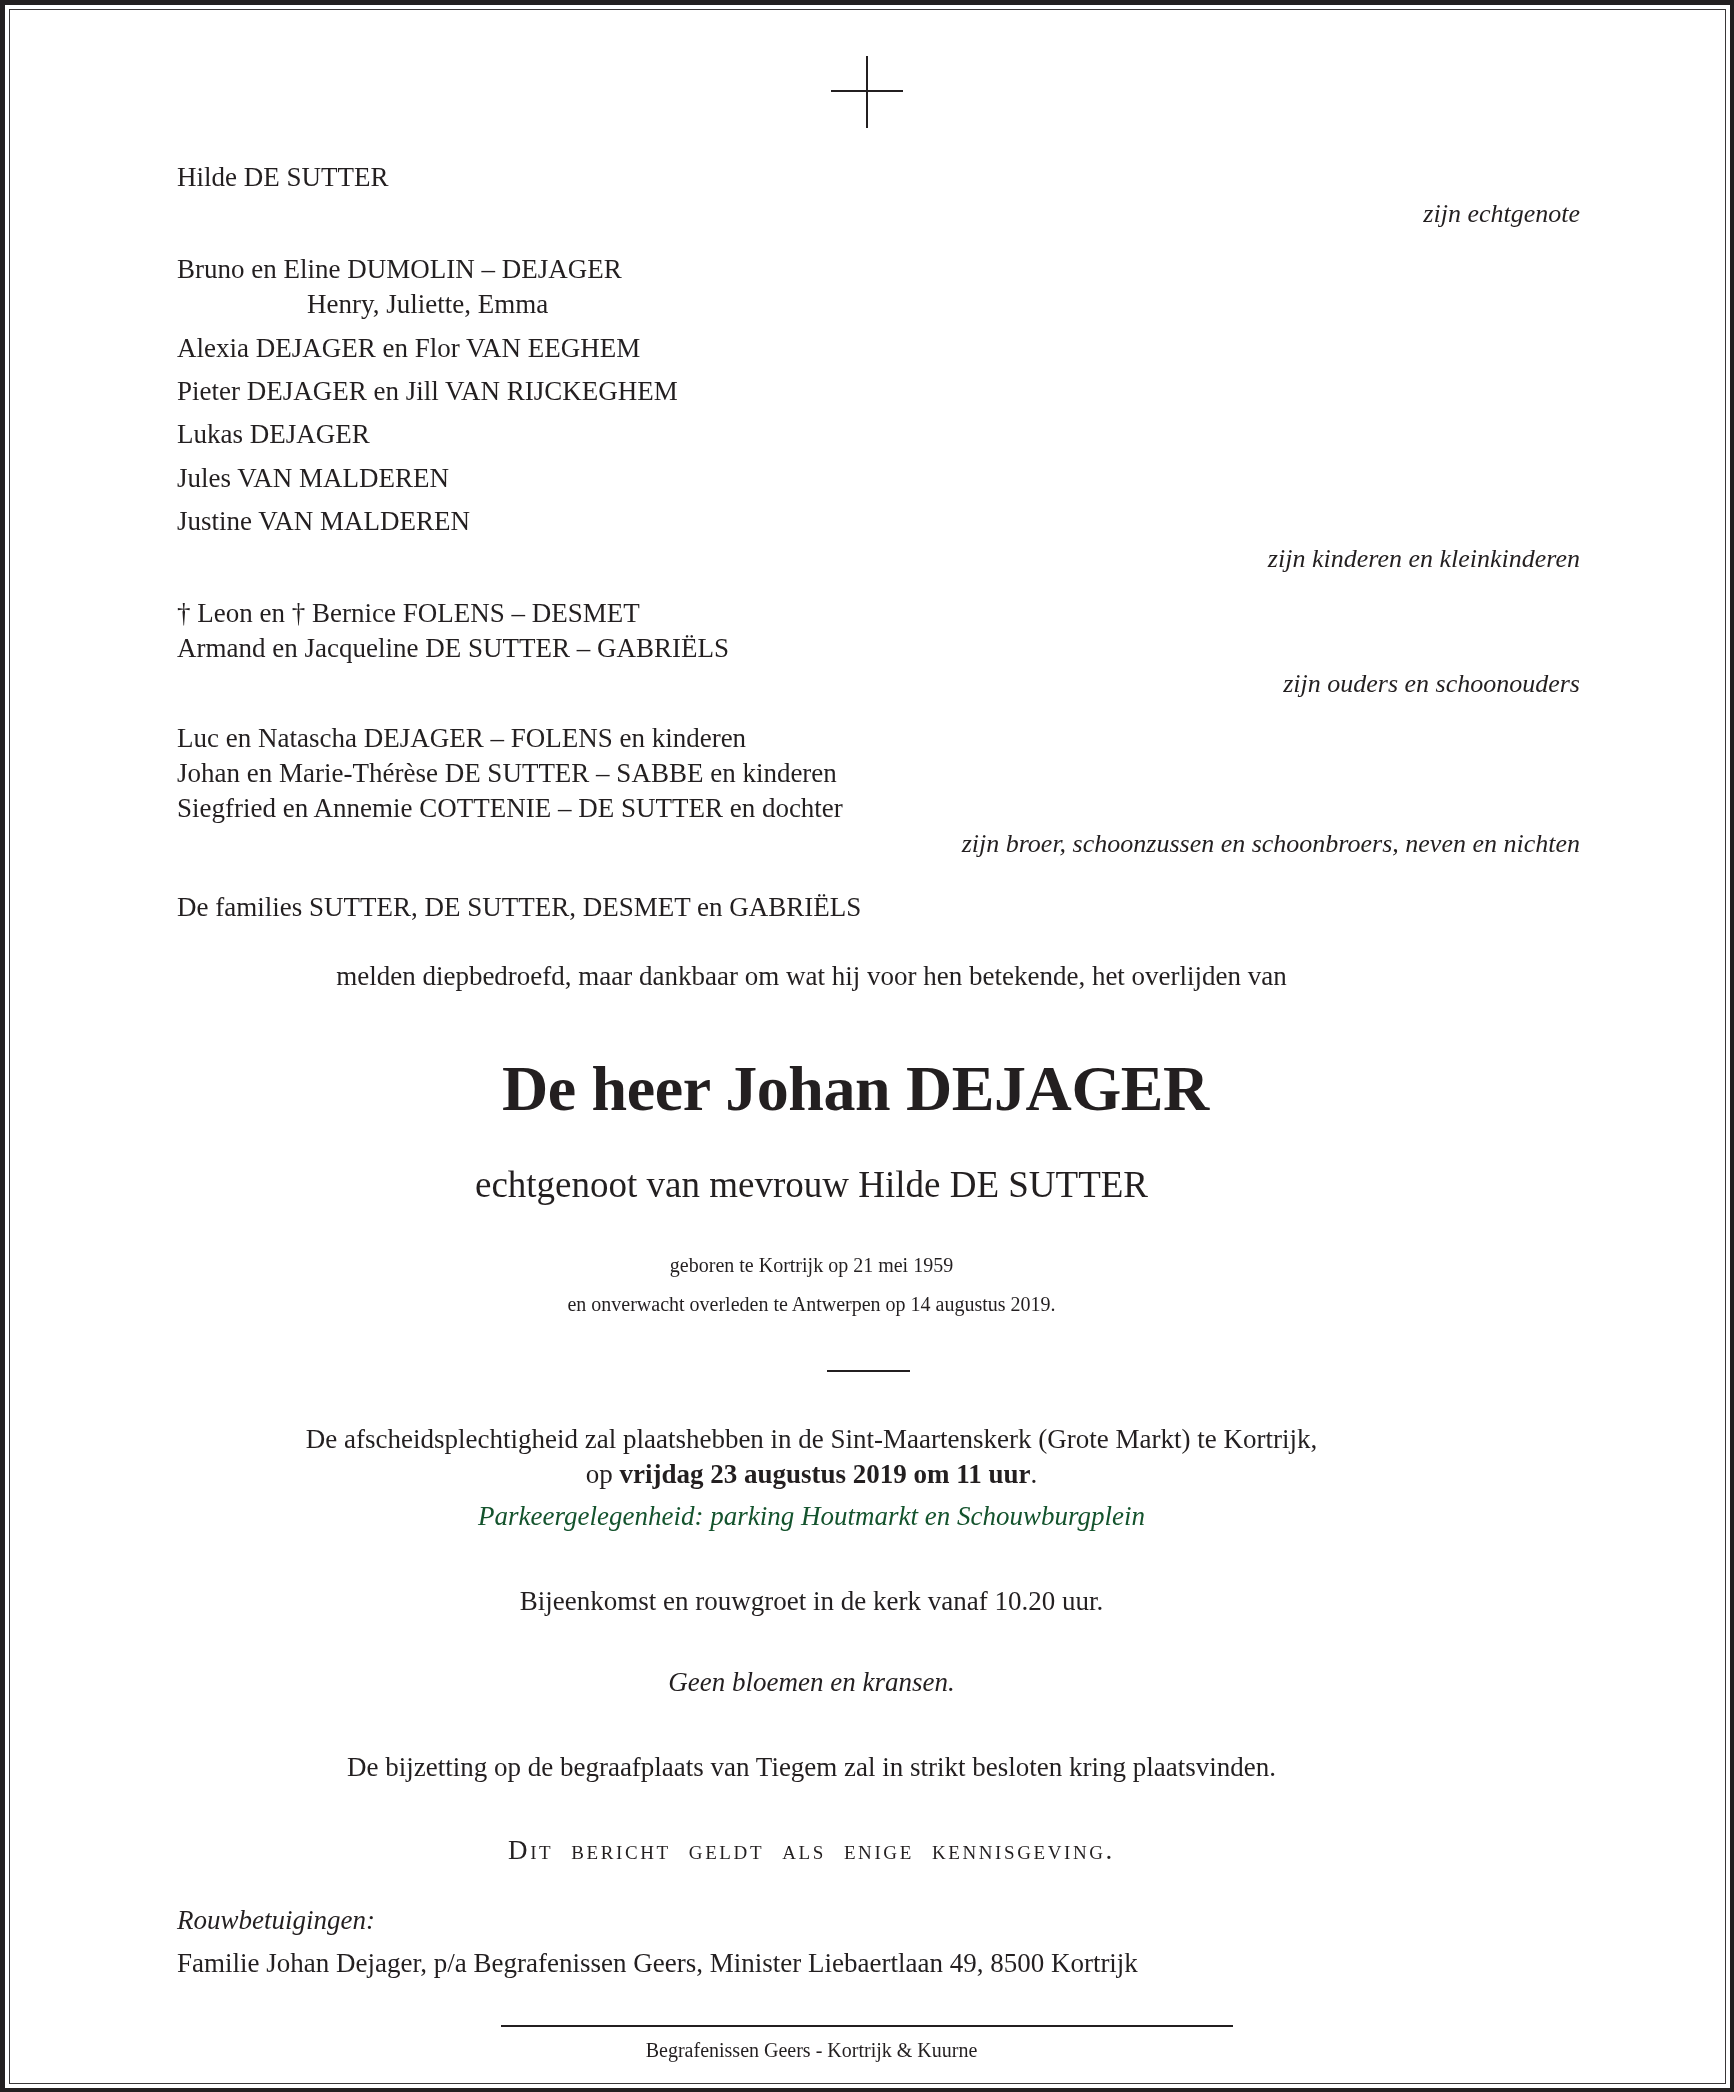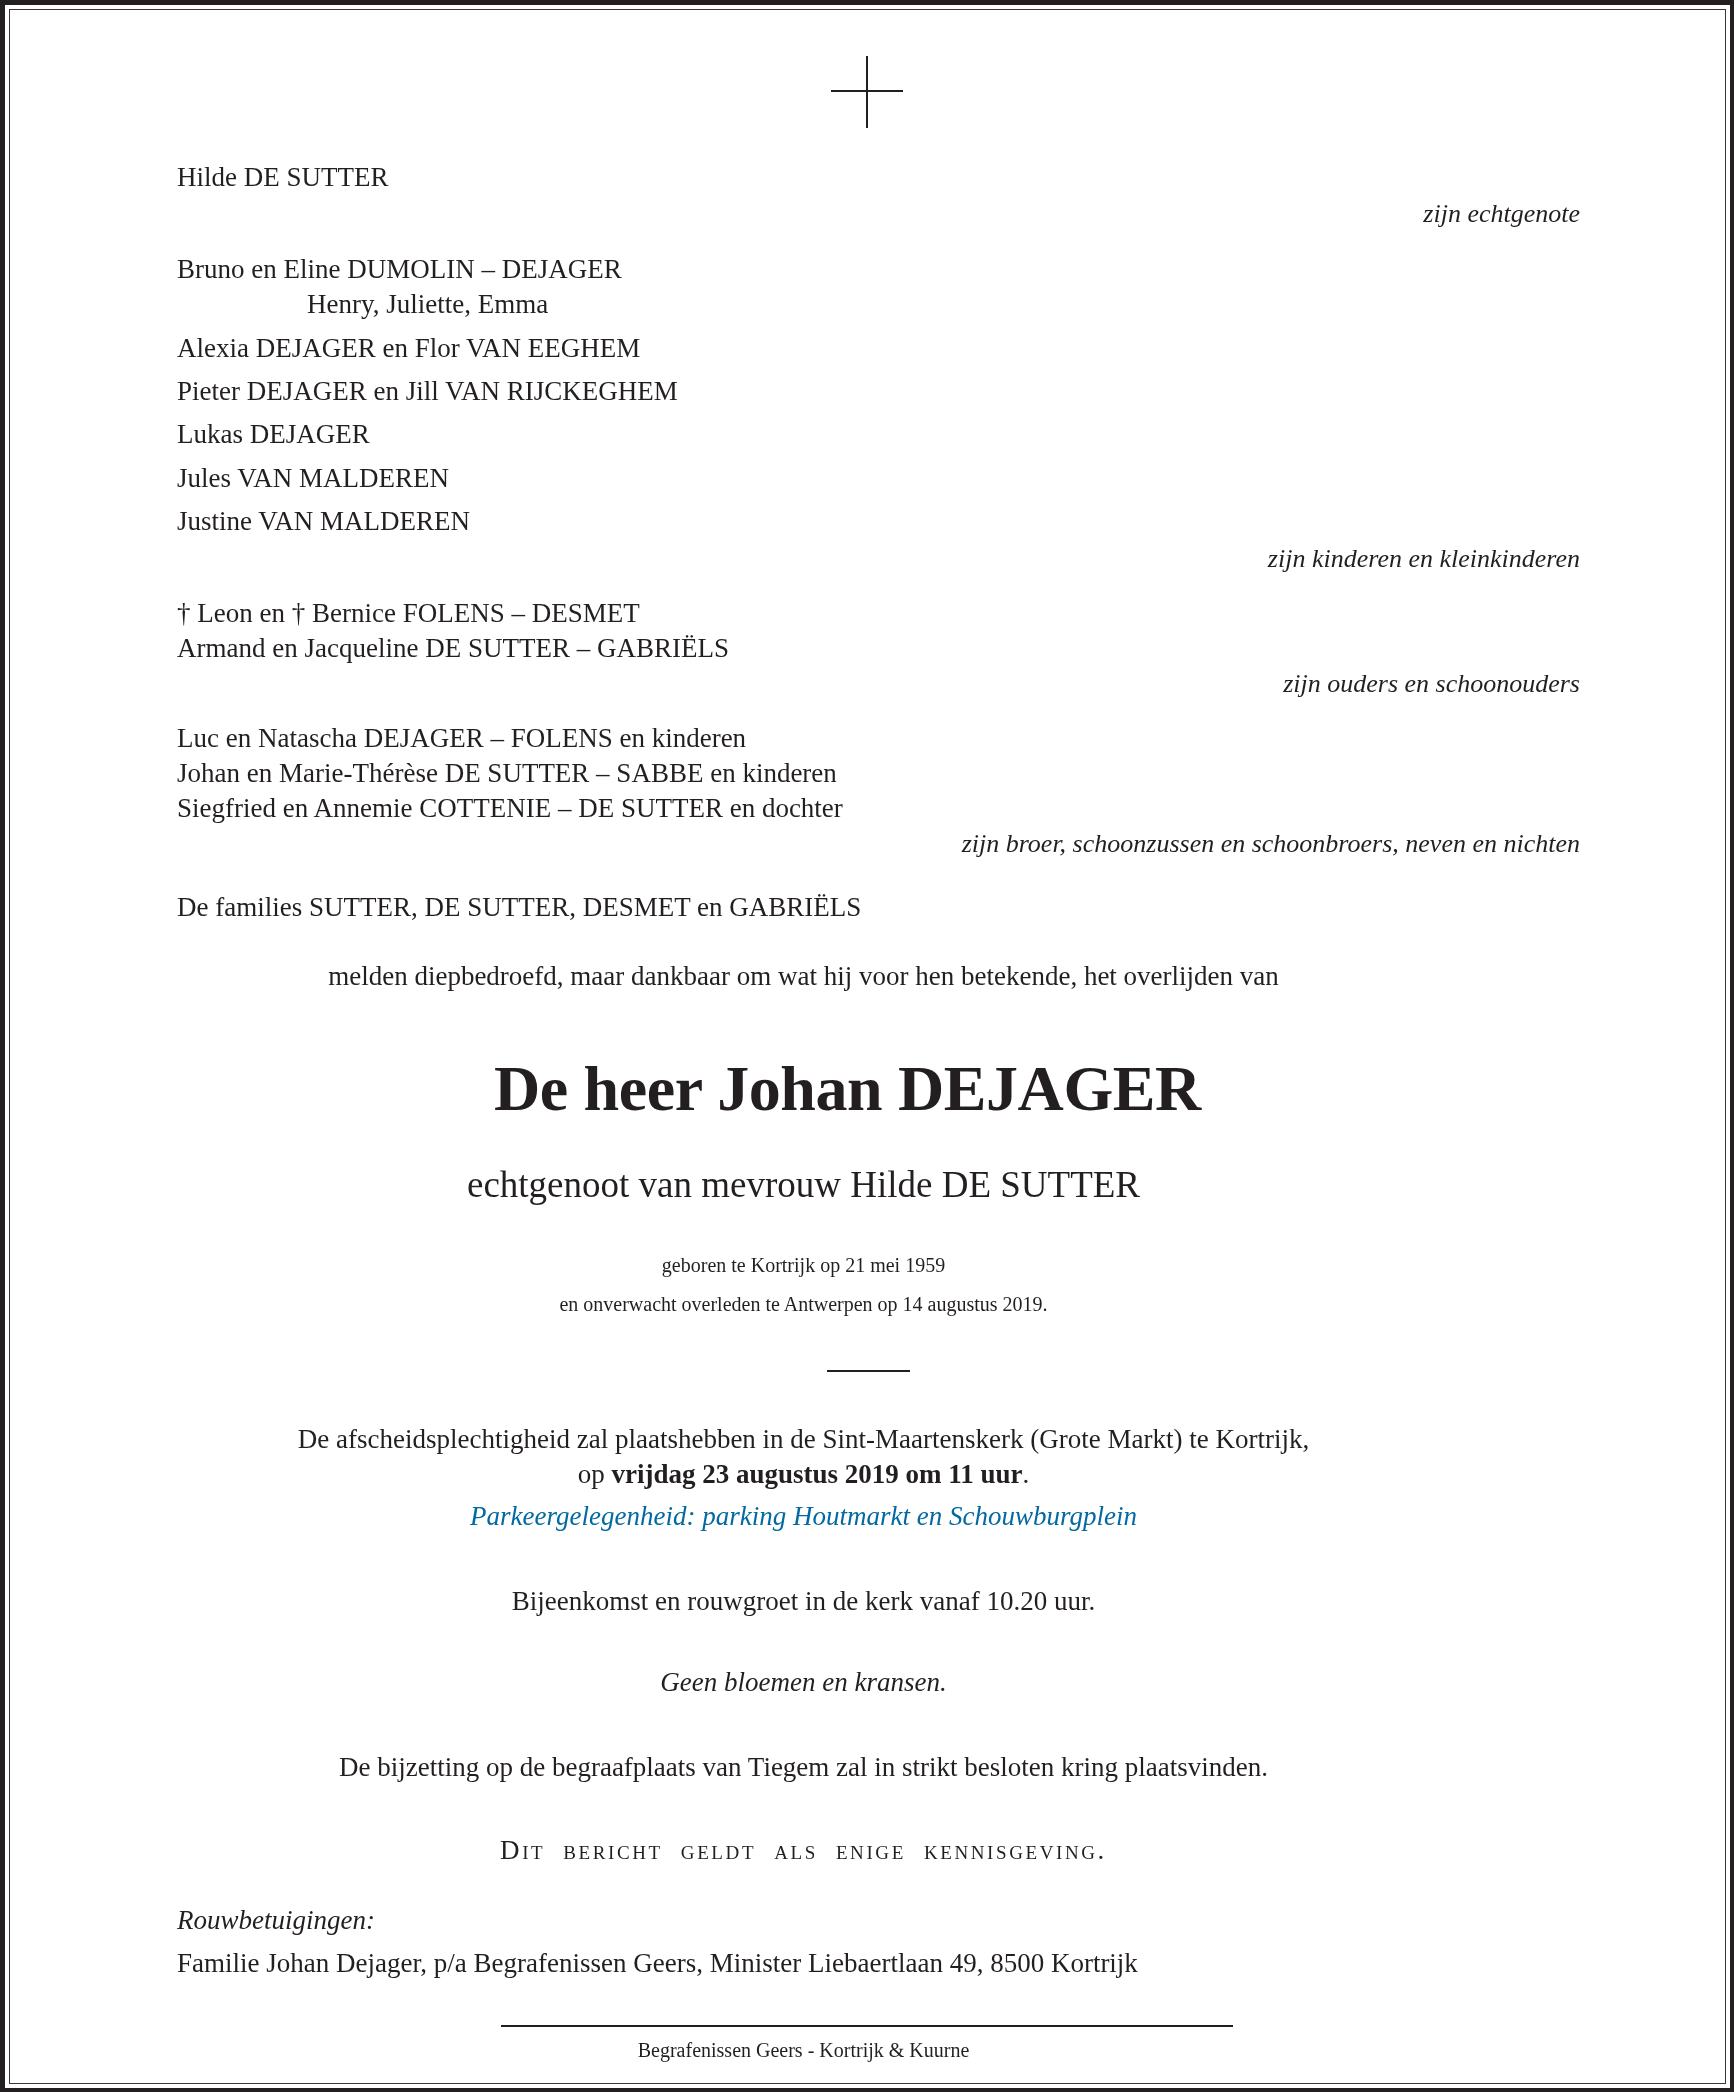--- a/index.html
+++ b/index.html
@@ -7,27 +7,27 @@
          font-family:"Liberation Serif", "DejaVu Serif", serif; color:#231f20; }
   .frame-outer { position:absolute; left:0; top:0; width:1735px; height:2093px; box-sizing:border-box;
                  border:5.2px solid #231f20; }
   .frame-inner { position:absolute; left:8.7px; top:8.7px; width:1717px; height:2075px; box-sizing:border-box;
                  border:1.7px solid #3a3738; }
   .cross-v { position:absolute; left:866px; top:56px; width:1.7px; height:72px; background:#231f20; }
   .cross-h { position:absolute; left:831px; top:90px; width:72px; height:1.7px; background:#231f20; }
   .line { position:absolute; white-space:nowrap; line-height:35px; height:35px; }
   .left { left:154px; font-size:27px;margin-left:23px; }
   .right { right:155px; font-size:26px; font-style:italic; text-align:right; }
-  .center { left:0; width:1607px; text-align:center; }
+  .center { left:8px; width:1607px; text-align:center; }
   .body-c { font-size:27px; }
   .title { font-size:64px; font-weight:bold; line-height:78px; height:78px; letter-spacing:-0.4px;margin-left:44px; }
   .subtitle { font-size:37px; line-height:49px; height:49px; }
   .small { font-size:20px; line-height:28px; height:28px; }
   .italic { font-style:italic; }
-  .gray { color:#0369a1; }
+  .gray { color:#14532d; }
   .smallcaps { font-variant:small-caps; letter-spacing:2.6px; word-spacing:8.7px; font-size:27px; }
   .rule-short { position:absolute; left:827px; top:1370px; width:83px; height:1.7px; background:#231f20; }
   .rule-long { position:absolute; left:501px; top:2025px; width:732px; height:1.7px; background:#231f20; }
   .footer { font-size:20px; line-height:26px; height:26px; }
 </style>
 </head>
 <body>
 
 <div class="frame-outer"></div>
 <div class="frame-inner"></div>

